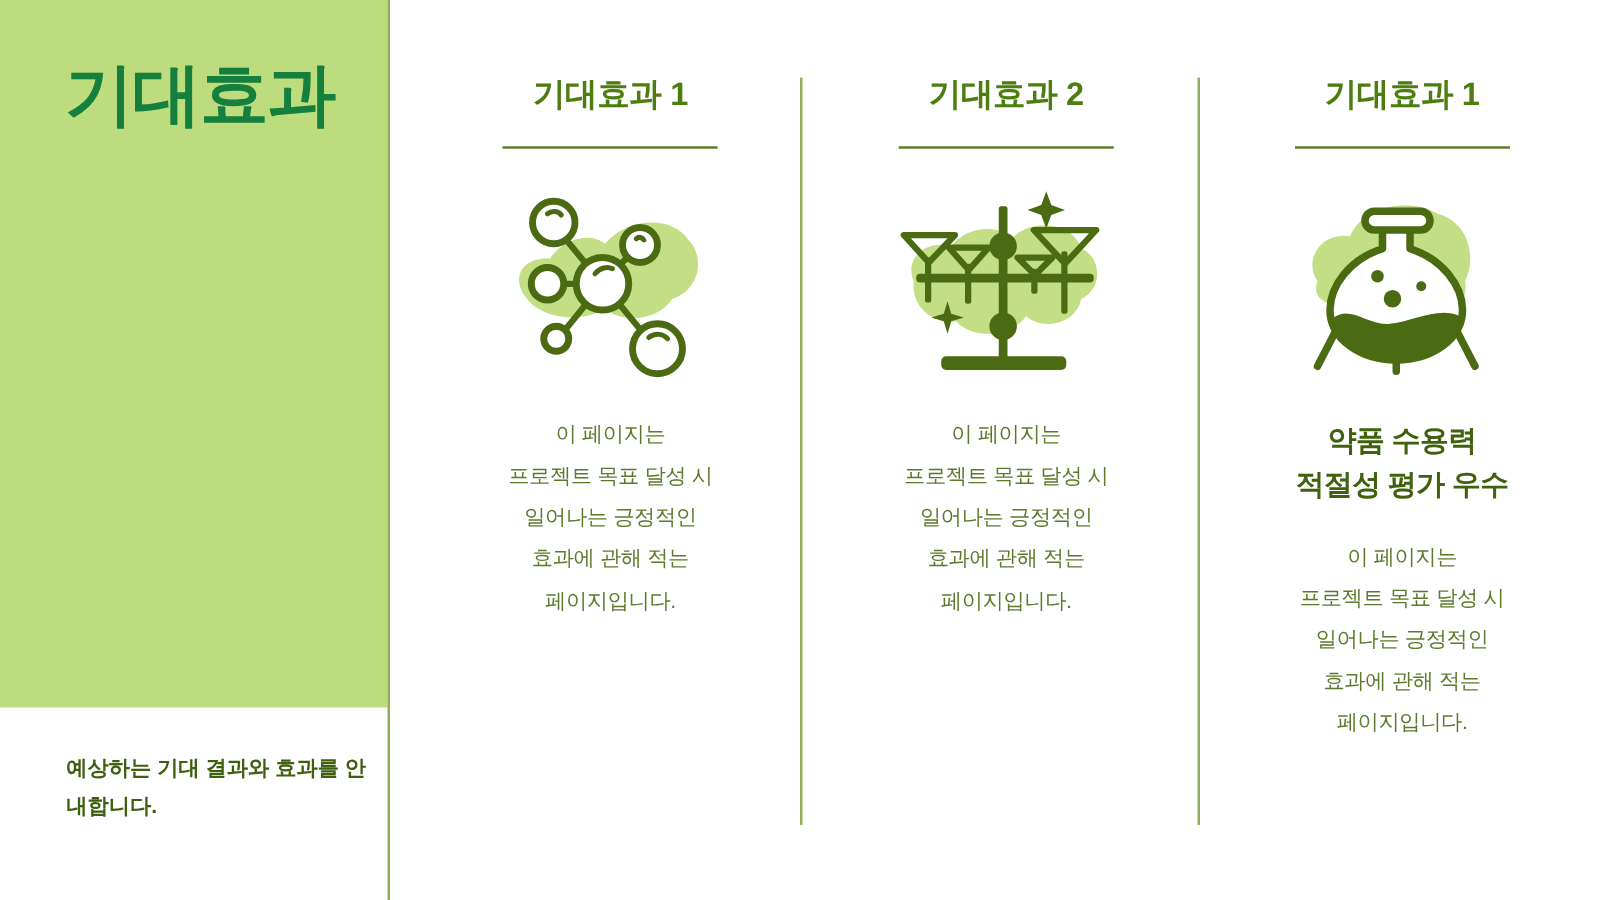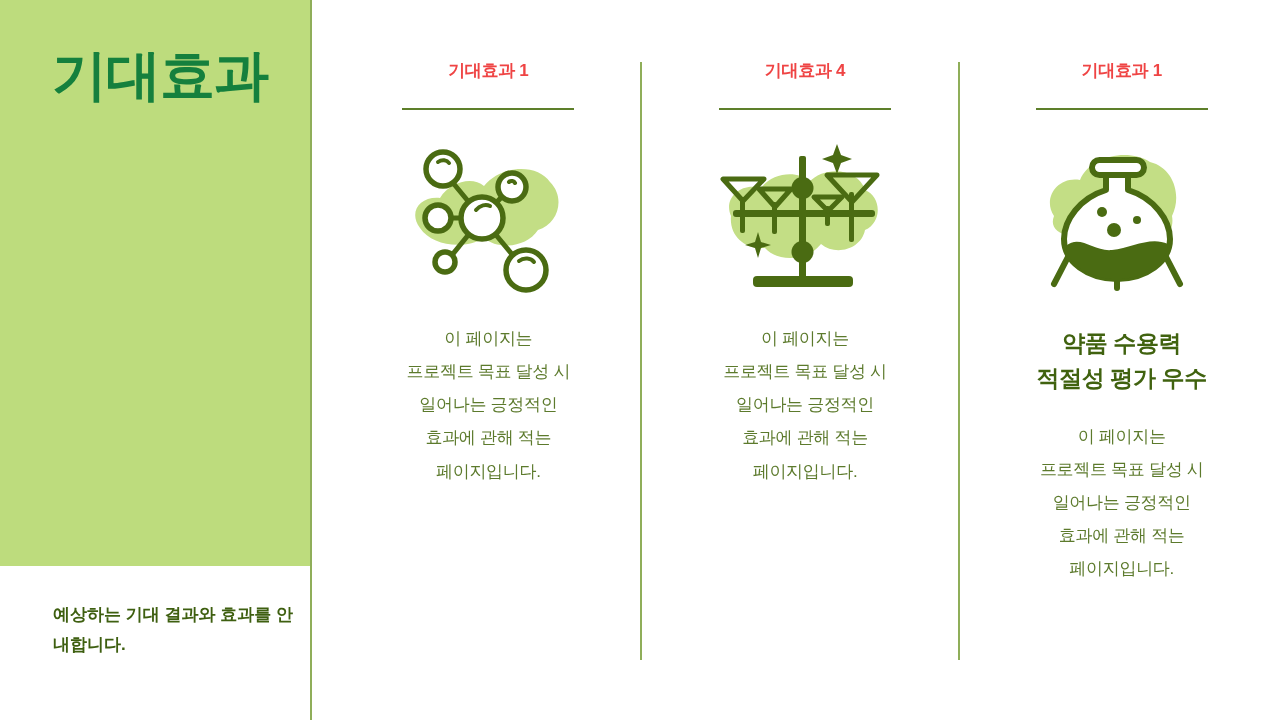--- a/index.html
+++ b/index.html
@@ -85,23 +85,23 @@
     position: absolute;
     top: 62px;
     width: 2px;
     height: 598px;
     background: #8fae59;
   }
   .col-divider.d1 { left: 310px; }
   .col-divider.d2 { left: 628px; }
 
   .col-header {
-    font-size: 17px;
-    font-weight: 700;
-    color: #ef4444;
+    font-size: 26px;
+    font-weight: 700;
+    color: #4d7c0f;
     letter-spacing: -0.3px;
     line-height: 1;
     white-space: nowrap;
   }
 
   .col-rule {
     width: 172px;
     height: 2px;
     background: #5d7f2a;
     margin-top: 29px;
@@ -193,21 +193,21 @@
 
 
       <div class="col-body">이 페이지는
 프로젝트 목표 달성 시
 일어나는 긍정적인
 효과에 관해 적는
 페이지입니다.</div>
     </div>
 
     <div class="column">
-      <div class="col-header">기대효과 4</div>
+      <div class="col-header">기대효과 2</div>
       <div class="col-rule"></div>
 
       <div class="icon-wrap">
         <svg width="180" height="160" viewBox="0 0 180 160" xmlns="http://www.w3.org/2000/svg">
           <path d="M16 78 C8 60 26 44 46 50 C58 34 84 32 94 44 C112 26 144 32 150 52
                    C166 58 168 84 150 92 C146 112 120 118 106 106 C92 124 62 124 50 110
                    C30 112 14 98 16 78 Z" fill="#c3de85"></path>
           <g fill="#4a6b12">
 
             <rect x="84" y="18" width="7" height="122" rx="2"></rect>

